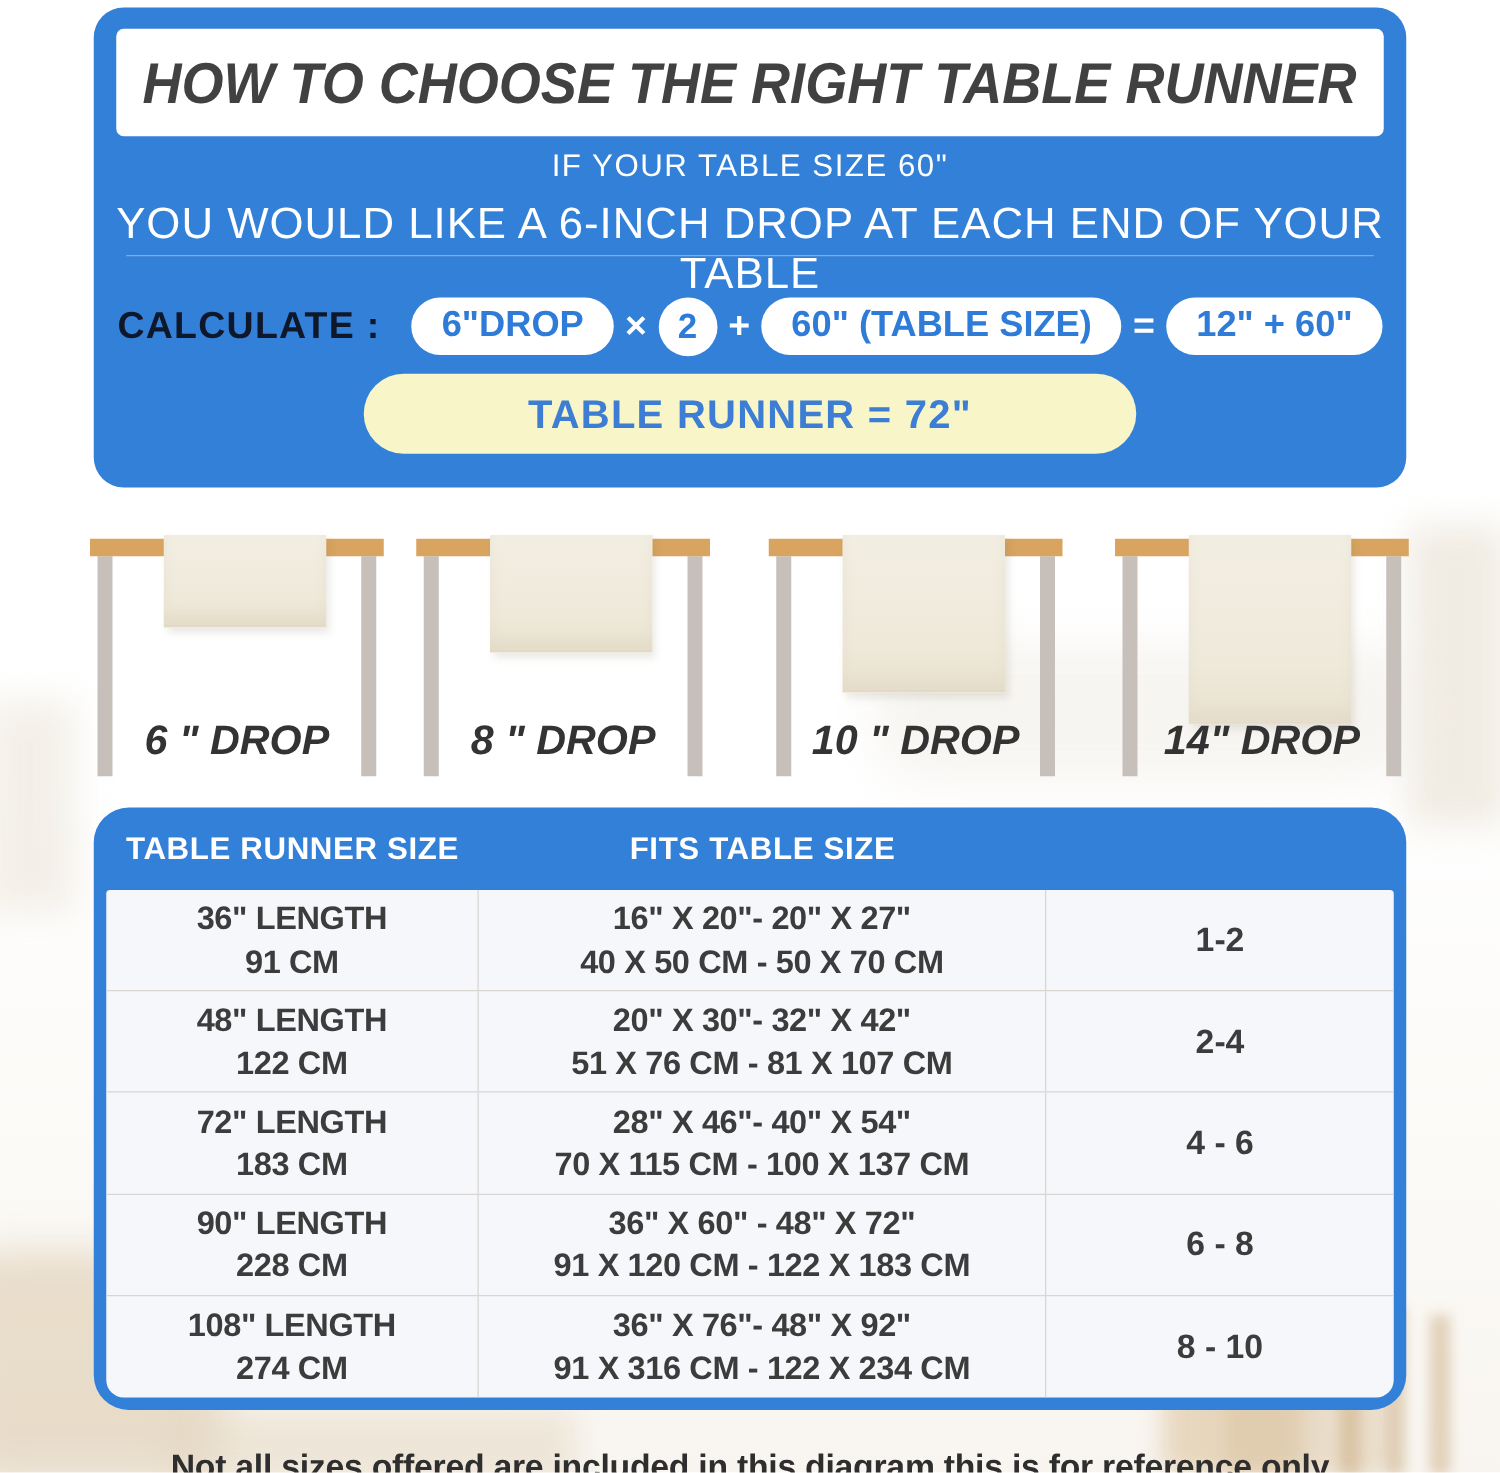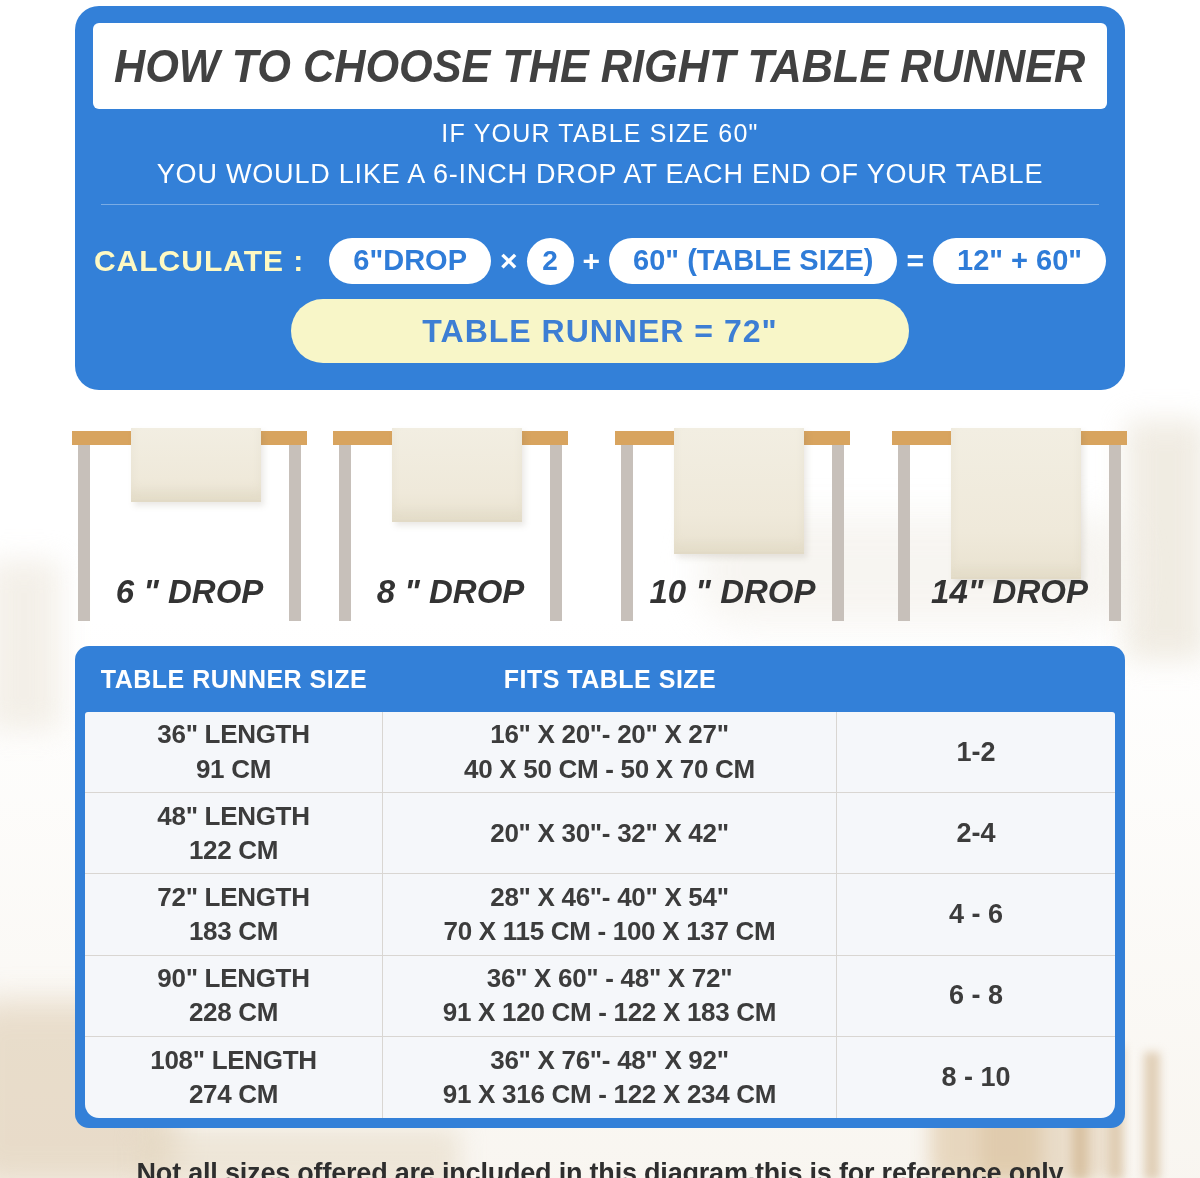--- a/index.html
+++ b/index.html
@@ -35,28 +35,28 @@
     position:absolute; left:18px; right:18px; top:17px; height:86px;
     background:#ffffff; border-radius:6px;
     display:flex; align-items:center; justify-content:center;
   }
   .title-box h1 {
     margin:0; font-size:46px; font-weight:bold; font-style:italic;
     color:#414141; white-space:nowrap; transform:scaleX(0.94); letter-spacing:0px;
   }
   .intro { position:absolute; left:0; right:0; top:113px; text-align:center; color:#ffffff; }
   .intro-line1 { font-size:25px; letter-spacing:1.2px; margin-bottom:11px; font-weight:normal; }
-  .intro-line2 { font-size:27px; letter-spacing:0.8px; font-weight:normal; }
+  .intro-line2 { font-size:35px; letter-spacing:0.8px; font-weight:normal; }
   .intro-divider { position:absolute; left:26px; right:26px; top:198px; height:1px; background:rgba(255,255,255,0.35); }
 
   .formula-row {
     position:absolute; left:0; right:0; top:226px; height:58px;
     display:flex; align-items:center; justify-content:center; gap:9px;
   }
-  .formula-label { color:#fef9c3; font-weight:bold; font-size:30px; letter-spacing:1px; margin-right:16px; }
+  .formula-label { color:#0f172a; font-weight:bold; font-size:30px; letter-spacing:1px; margin-right:16px; }
   .pill {
     background:#ffffff; border-radius:40px; color:#2F7CD8;
     font-weight:bold; font-size:29px; padding:7px 24px; white-space:nowrap; line-height:1.1;
   }
   .op { color:#ffffff; font-weight:bold; font-size:30px; }
   .circle-badge {
     background:#ffffff; width:47px; height:47px; border-radius:50%;
     display:flex; align-items:center; justify-content:center;
     color:#2F7CD8; font-weight:bold; font-size:28px;
   }
@@ -86,21 +86,21 @@
   .runner-10 { height:124px; }
   .runner-14 { height:149px; }
   .drop-label {
     position:absolute; left:0; right:0; top:142px; text-align:center; z-index:3;
     font-size:33px; font-weight:bold; font-style:italic; color:#333333; white-space:nowrap;
   }
 
   
   .size-panel {
     position:absolute; left:75px; top:646px; width:1050px; height:482px;
-    background:#3380D8; border-radius:14px; z-index:2;
+    background:#3380D8; border-radius:28px; z-index:2;
   }
   .size-header {
     position:absolute; left:10px; right:10px; top:0; height:66px;
     display:grid; grid-template-columns:298px 454px 278px;
     align-items:center; text-align:center;
     color:#ffffff; font-weight:bold; font-size:25px; letter-spacing:0.5px;
   }
   .size-body {
     position:absolute; left:10px; right:10px; top:66px; bottom:10px;
     background:rgba(253,252,251,0.96); border-radius:3px 3px 14px 14px;
@@ -218,20 +218,21 @@
       </div>
     </div>
 
     <div class="t-row">
       <div class="cell cell-c1">
         <span class="cell-line">48" LENGTH</span>
         <span class="cell-line">122 CM</span>
       </div>
       <div class="cell cell-c2">
         <span class="cell-line">20" X 30"- 32" X 42"</span>
+        <span class="cell-line">51 X 76 CM - 81 X 107 CM</span>
       </div>
       <div class="cell">
         <span class="cell-persons">2-4</span>
       </div>
     </div>
 
     <div class="t-row">
       <div class="cell cell-c1">
         <span class="cell-line">72" LENGTH</span>
         <span class="cell-line">183 CM</span>

